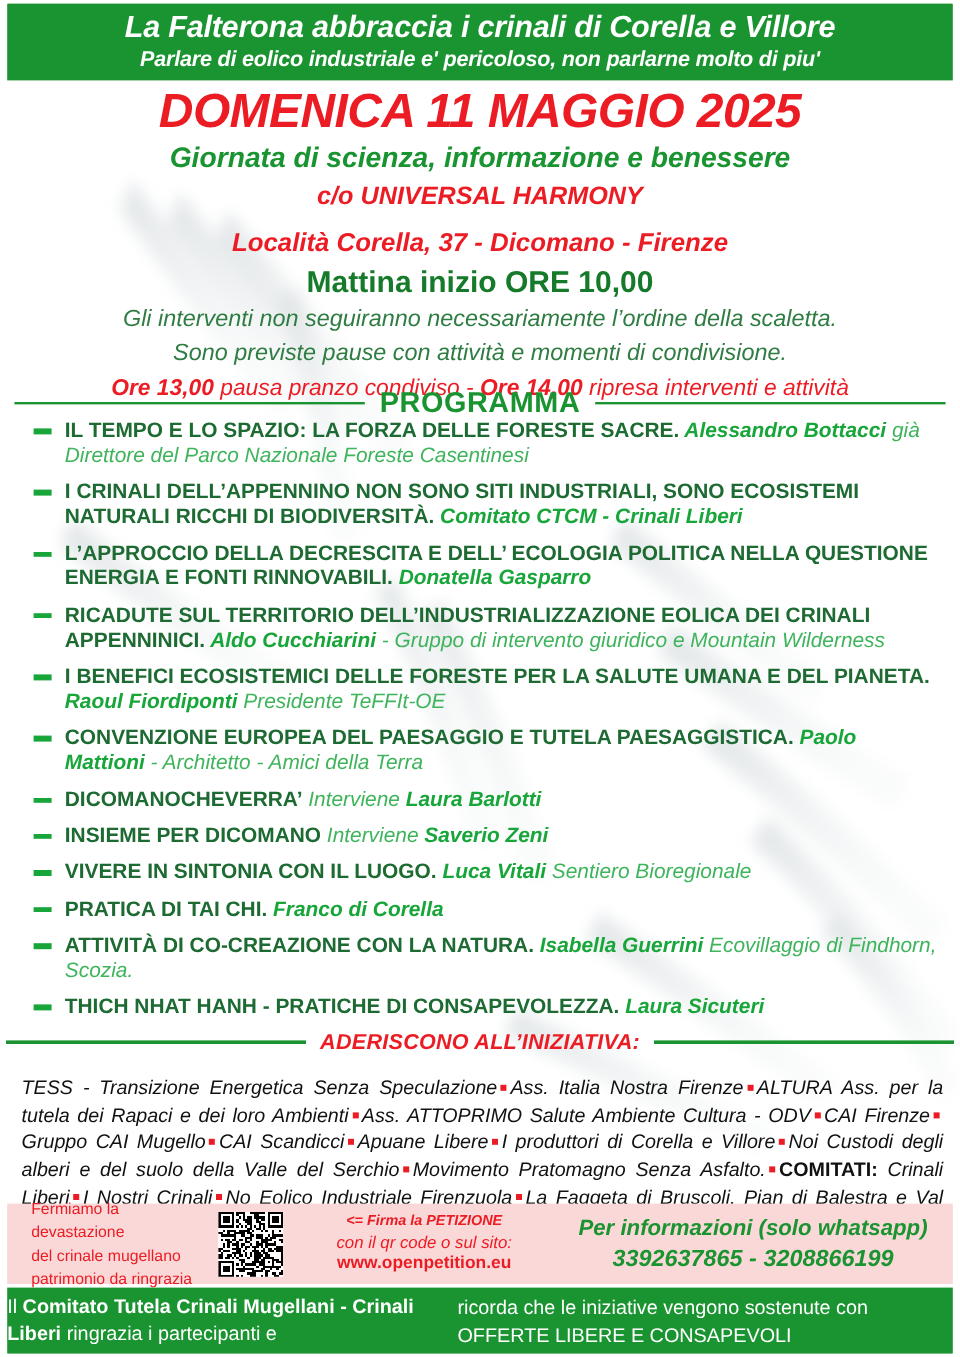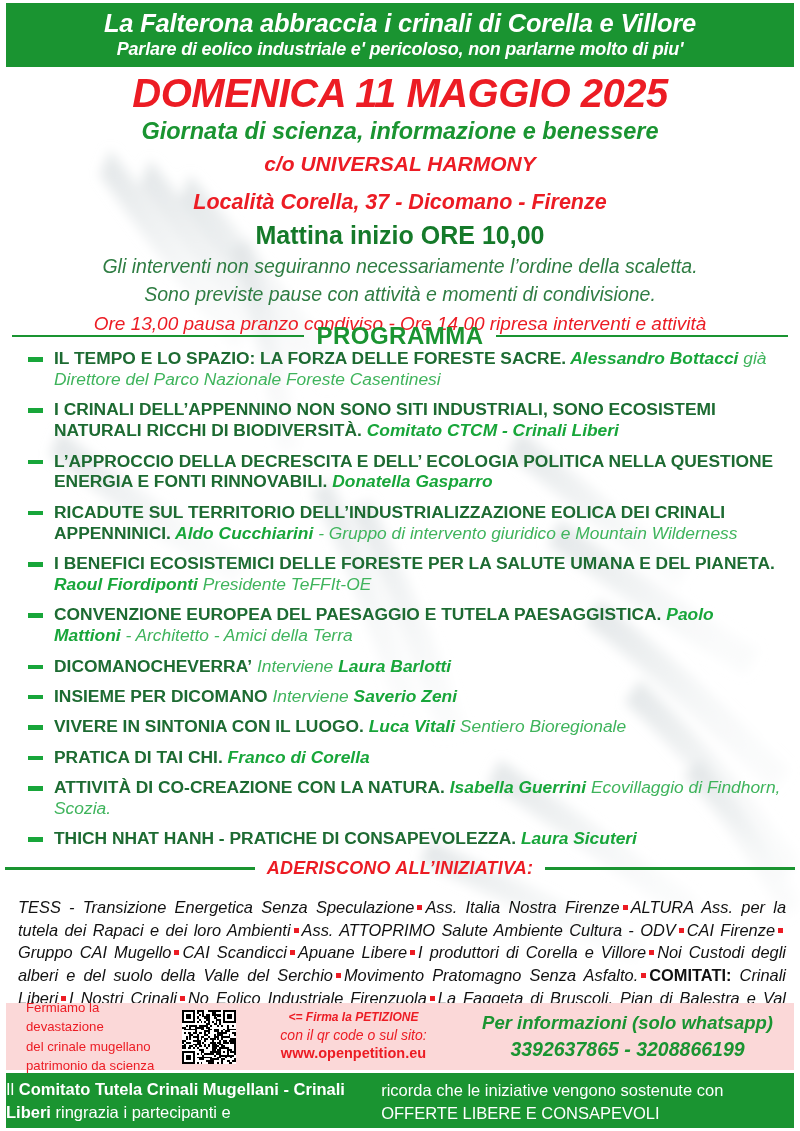--- a/index.html
+++ b/index.html
@@ -123,21 +123,21 @@
     line-height: 1.22;
     margin-top: 4px;
   }
   .h-break {
     font-size: 19px;
     font-style: italic;
     color: #ec1c24;
     line-height: 1.3;
     margin-top: 5px;
   }
-  .h-break b { font-weight: normal; }
+  .h-break b { font-weight: bold; }
 
   
   .rule-head {
     position: absolute;
     left: 6px;
     width: 788px;
     z-index: 3;
     display: flex;
     align-items: center;
     justify-content: center;
@@ -414,21 +414,21 @@
     <div class="cap">ADERISCONO ALL’INIZIATIVA:</div>
     <div class="bar bar-right"></div>
   </div>
 
   <div class="supporters" id="supporters-text"><span>TESS - Transizione Energetica Senza Speculazione</span><span class="sep"></span><span>Ass. Italia Nostra Firenze</span><span class="sep"></span><span>ALTURA Ass. per la tutela dei Rapaci e dei loro Ambienti</span><span class="sep"></span><span>Ass. ATTOPRIMO Salute Ambiente Cultura - ODV</span><span class="sep"></span><span>CAI Firenze</span><span class="sep"></span><span>Gruppo CAI Mugello</span><span class="sep"></span><span>CAI Scandicci</span><span class="sep"></span><span>Apuane Libere</span><span class="sep"></span><span>I produttori di Corella e Villore</span><span class="sep"></span><span>Noi Custodi degli alberi e del suolo della Valle del Serchio</span><span class="sep"></span><span>Movimento Pratomagno Senza Asfalto.</span><span class="sep"></span><b>COMITATI:</b> <span>Crinali Liberi</span><span class="sep"></span><span>I Nostri Crinali</span><span class="sep"></span><span>No Eolico Industriale Firenzuola</span><span class="sep"></span><span>La Faggeta di Bruscoli, Pian di Balestra e Val Serena.</span></div>
 
   <div class="pink-band">
     <div class="pb-left">
       <div>Fermiamo la devastazione</div>
       <div>del crinale mugellano</div>
-      <div>patrimonio da scienza</div>
+      <div>patrimonio da ringrazia</div>
     </div>
     <svg class="qr" id="qr-code" viewBox="0 0 29 29" shape-rendering="crispEdges">
         <rect x="0" y="0" width="29" height="29" fill="#ffffff"></rect>
         <rect x="0" y="0" width="1" height="1" fill="#000000"></rect>
         <rect x="1" y="0" width="1" height="1" fill="#000000"></rect>
         <rect x="2" y="0" width="1" height="1" fill="#000000"></rect>
         <rect x="3" y="0" width="1" height="1" fill="#000000"></rect>
         <rect x="4" y="0" width="1" height="1" fill="#000000"></rect>
         <rect x="5" y="0" width="1" height="1" fill="#000000"></rect>
         <rect x="6" y="0" width="1" height="1" fill="#000000"></rect>

